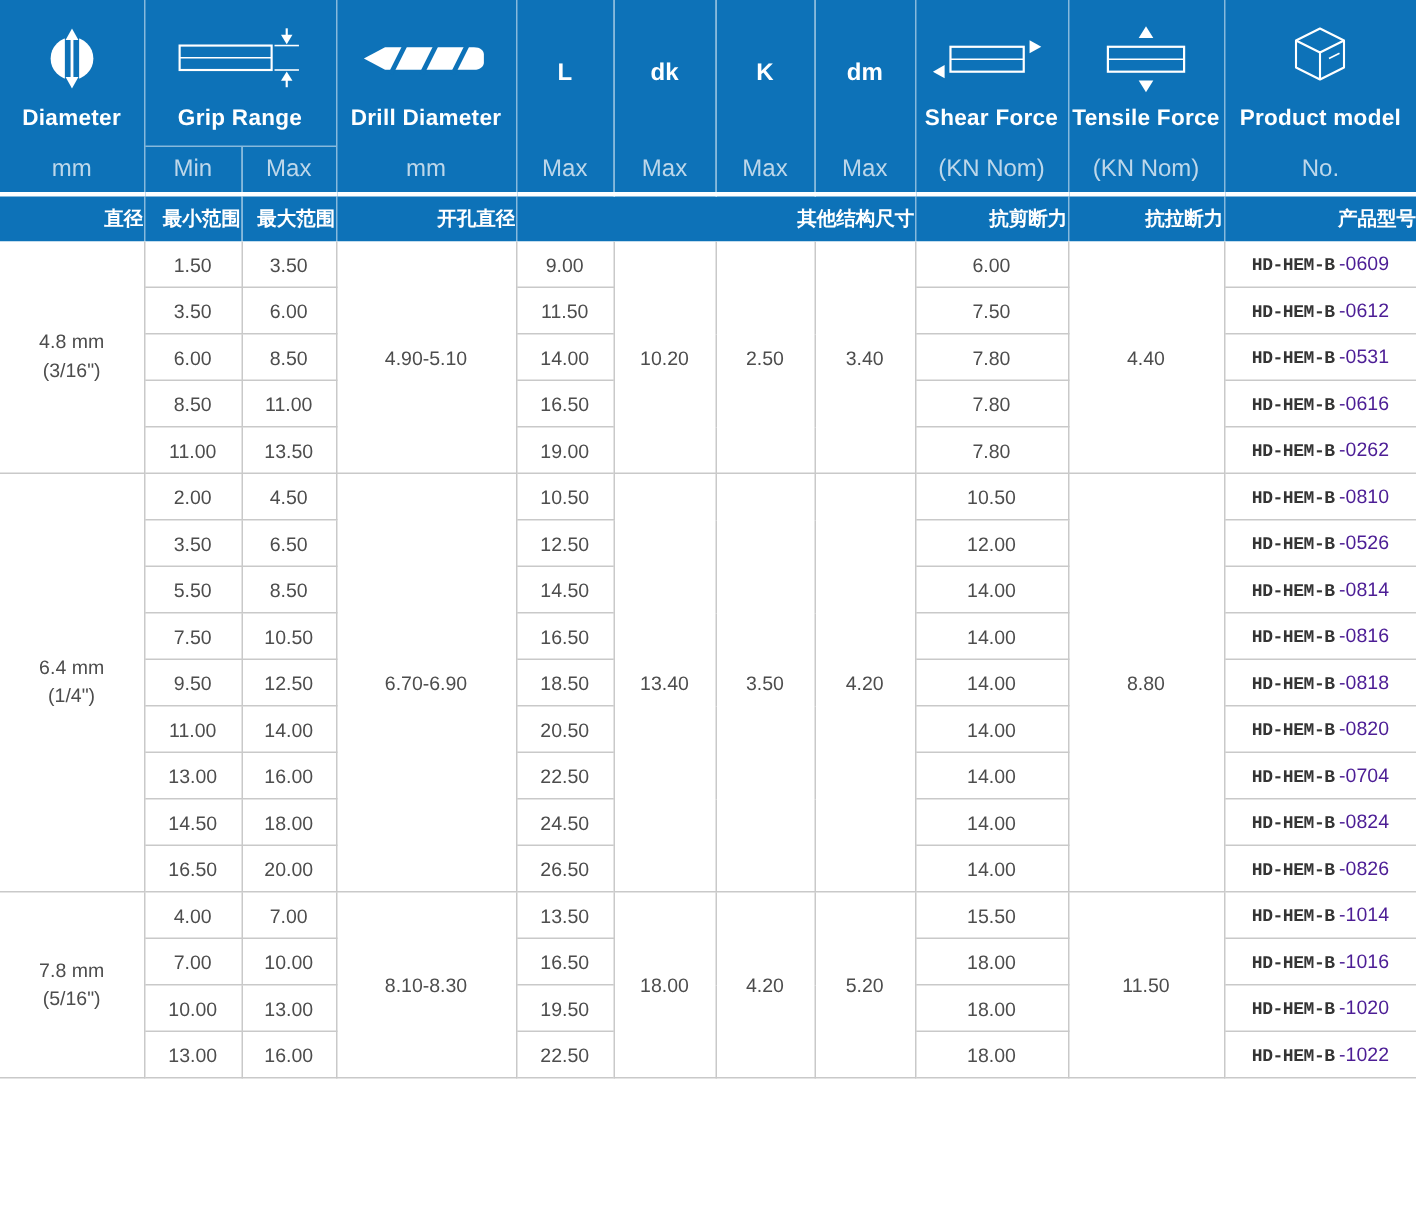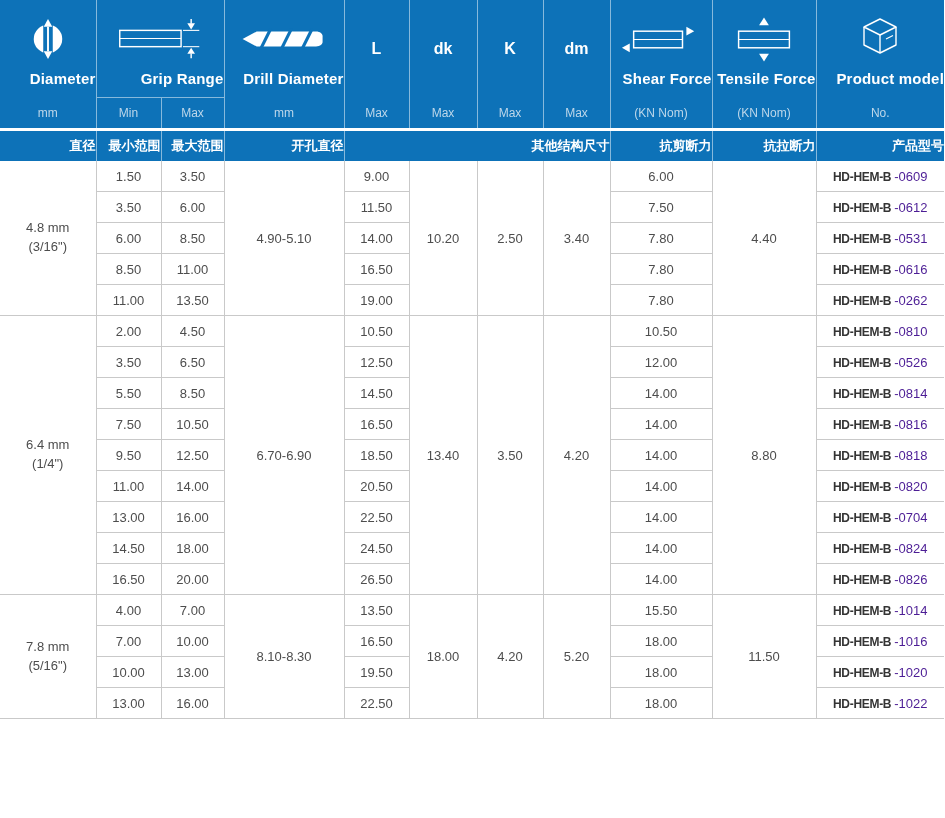--- a/index.html
+++ b/index.html
@@ -11,44 +11,44 @@
   .wrap{width:944px;}
   table{border-collapse:collapse;table-layout:fixed;width:944px;}
 
   
   thead th{
     background:#0d72b8;color:#ffffff;font-weight:normal;
     padding:0;text-align:center;vertical-align:middle;
   }
   .hdr-en th{height:97px;}
   .icon-zone{height:60px;display:flex;align-items:center;justify-content:center;}
-  .hlabel{font-size:15px;font-weight:bold;line-height:20px;letter-spacing:.2px;text-align:right;}
+  .hlabel{font-size:15px;font-weight:bold;line-height:20px;letter-spacing:.2px;}
   .letter{font-size:16px;font-weight:bold;}
-  .hdr-sub th{height:30px;font-size:12px;color:#bdd7ea;}
+  .hdr-sub th{height:30px;font-size:16px;color:#bdd7ea;}
   .hdr-cn th{
     height:30px;font-size:13px;font-weight:bold;
     border-top:3px solid #ffffff;
     font-family:"DejaVu Sans","Liberation Sans",sans-serif;
     text-align:right;
   }
   .wl{border-left:1px solid rgba(255,255,255,.5);}
   .subline{border-top:1px solid rgba(255,255,255,.5);}
 
   
   tbody td{
     border:1px solid #c9c9c9;background:#ffffff;
     height:30px;padding:0;text-align:center;vertical-align:middle;
     font-size:13px;color:#4d4d4d;
   }
   tr.tb-first td{border-top:none;}
   tr.sec-start td{border-top-color:#b2b2b2;}
   td.col-diam{border-left:none;line-height:1.45;}
   td.col-model{border-right:none;}
   .mpre{
-    font-family:Liberation Sans, sans-serif;
+    font-family:Liberation Mono, monospace;
     font-weight:bold;font-size:12px;color:#343434;letter-spacing:-.3px;margin-top:34px;
   }
   .msuf{font-size:13px;color:#4c1d95;margin-left:3px;}
   svg{display:block;}
 </style>
 </head>
 <body>
 
 <div class="wrap">
 <table>

